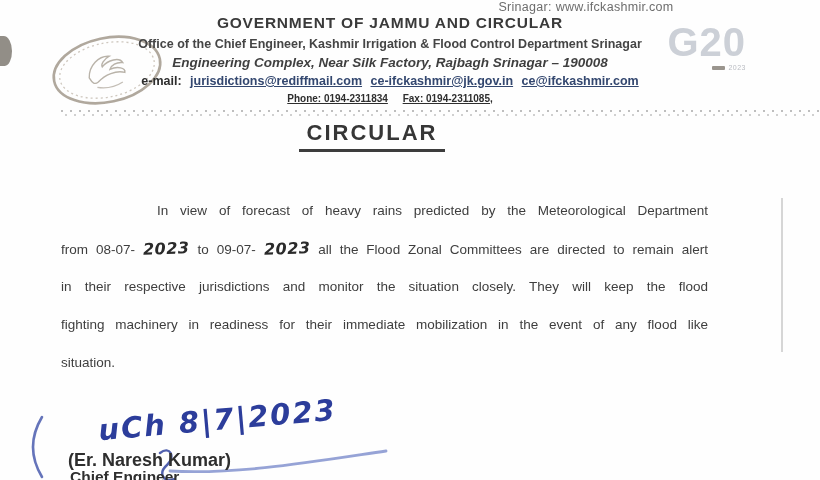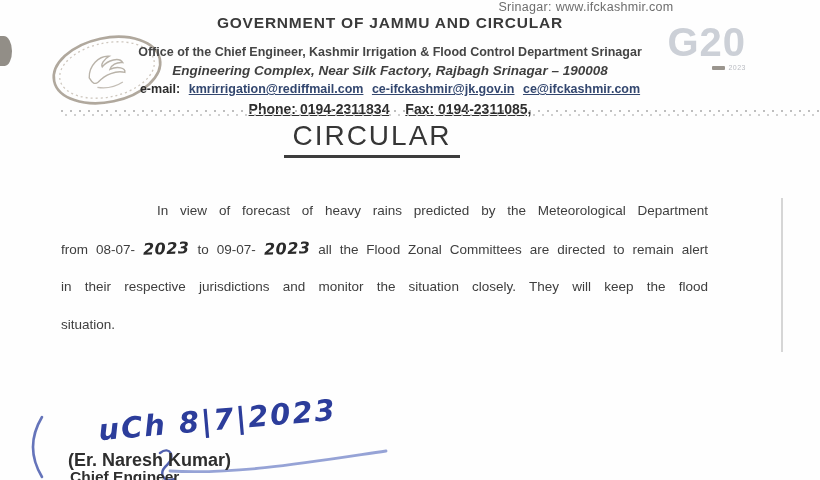--- a/index.html
+++ b/index.html
@@ -13,26 +13,26 @@
 
   
   .website {
     position:absolute; top:0; left:455px; width:262px;
     text-align:center; font-size:12.5px; color:#6d6d6d; letter-spacing:.3px;
   }
   .header-block {
     position:absolute; top:14px; left:60px; width:660px; text-align:center;
   }
   .govt-title { font-size:15.5px; font-weight:bold; letter-spacing:.8px; color:#3a3a3a; }
-  .office-line { font-size:12.5px; font-weight:bold; color:#454545; margin-top:13px; }
+  .office-line { font-size:12.5px; font-weight:bold; color:#454545; margin-top:5px; }
   .address-line { font-size:13.5px; font-weight:bold; font-style:italic; color:#3f3f3f; margin-top:4px; }
   .email-line { font-size:12.5px; font-weight:bold; color:#2e3f66; margin-top:4px; }
   .email-line .lbl { color:#2d2d2d; }
   .email-line .addr { text-decoration:underline; margin-left:5px; color:#33476f; }
-  .phone-line { font-size:14px; font-weight:bold; color:#2e2e2e; margin-top:5px; }
+  .phone-line { font-size:10px; font-weight:bold; color:#2e2e2e; margin-top:5px; }
   .phone-line span { text-decoration:underline; }
   .phone-line .fax { margin-left:12px; }
 
   
   .seal { position:absolute; left:46px; top:30px; width:122px; height:80px; }
 
   
   .edge-blob {
     position:absolute; left:0; top:36px; width:12px; height:30px;
     background:#6e685f; opacity:.75;
@@ -56,21 +56,21 @@
     position:absolute; top:109px; left:60px; width:760px; height:9px;
     background-image:
       radial-gradient(circle at 2px 2px, #b4b4b4 1.1px, transparent 1.5px),
       radial-gradient(circle at 6px 6px, #c8c8c8 1px, transparent 1.4px);
     background-size:9px 8px; opacity:.85;
   }
 
   
   .title-row { position:absolute; top:120px; left:0; width:744px; text-align:center; }
   .title-text {
-    display:inline-block; font-size:28px; font-weight:normal; letter-spacing:2px;
+    display:inline-block; font-size:22px; font-weight:bold; letter-spacing:2px;
     color:#363636; border-bottom:3px solid #3d3d3d; padding:0 8px 3px;
   }
 
   
   .body-text { position:absolute; top:196px; left:61px; width:647px; font-size:13.5px; color:#3e3e3e; }
   .body-line {
     height:38px; line-height:30px; white-space:nowrap;
     text-align:justify; text-align-last:justify;
   }
   .body-line.first { text-indent:96px; }
@@ -118,21 +118,21 @@
       </g>
     </svg>
   </div>
 
   <div class="header-block">
     <div class="govt-title">GOVERNMENT OF JAMMU AND CIRCULAR</div>
     <div class="office-line">Office of the Chief Engineer, Kashmir Irrigation &amp; Flood Control Department Srinagar</div>
     <div class="address-line">Engineering Complex, Near Silk Factory, Rajbagh Srinagar – 190008</div>
     <div class="email-line">
       <span class="lbl">e-mail:</span>
-      <span class="addr">kmrirrigation@rediffmail.com</span>
+      <span class="addr">jurisdictions@rediffmail.com</span>
       <span class="addr">ce-ifckashmir@jk.gov.in</span>
       <span class="addr">ce@ifckashmir.com</span>
     </div>
     <div class="phone-line">
       <span>Phone: 0194-2311834</span>
       <span class="fax">Fax: 0194-2311085,</span>
     </div>
   </div>
 
   <div class="g20">
@@ -151,20 +151,21 @@
   <div class="body-text">
     <div class="body-line first">In view of forecast of heavy rains predicted by the Meteorological Department</div>
     <div class="body-line">
       <span>from 08-07-</span>
       <span class="hw-year">2023</span>
       <span>to 09-07-</span>
       <span class="hw-year">2023</span>
       <span>all the Flood Zonal Committees are directed to remain alert</span>
     </div>
     <div class="body-line">in their respective jurisdictions and monitor the situation closely. They will keep the flood</div>
+    <div class="body-line">fighting machinery in readiness for their immediate mobilization in the event of any flood like</div>
     <div class="body-line last">situation.</div>
   </div>
 
   <div class="artifact-line"></div>
 
   <div class="hw-sign">uCh  8|7|2023</div>
 
   <svg class="pen-strokes" viewBox="0 0 390 75">
     <path d="M 24 12 C 12 32 12 52 24 72" fill="none" stroke="#4a5cae" stroke-width="2.6" stroke-linecap="round" opacity="0.85"></path>
     <path d="M 142 48 c 10 -8 16 4 7 12 c -9 8 -4 18 8 14" fill="none" stroke="#3d4fa5" stroke-width="2.4" stroke-linecap="round" opacity="0.9"></path>

